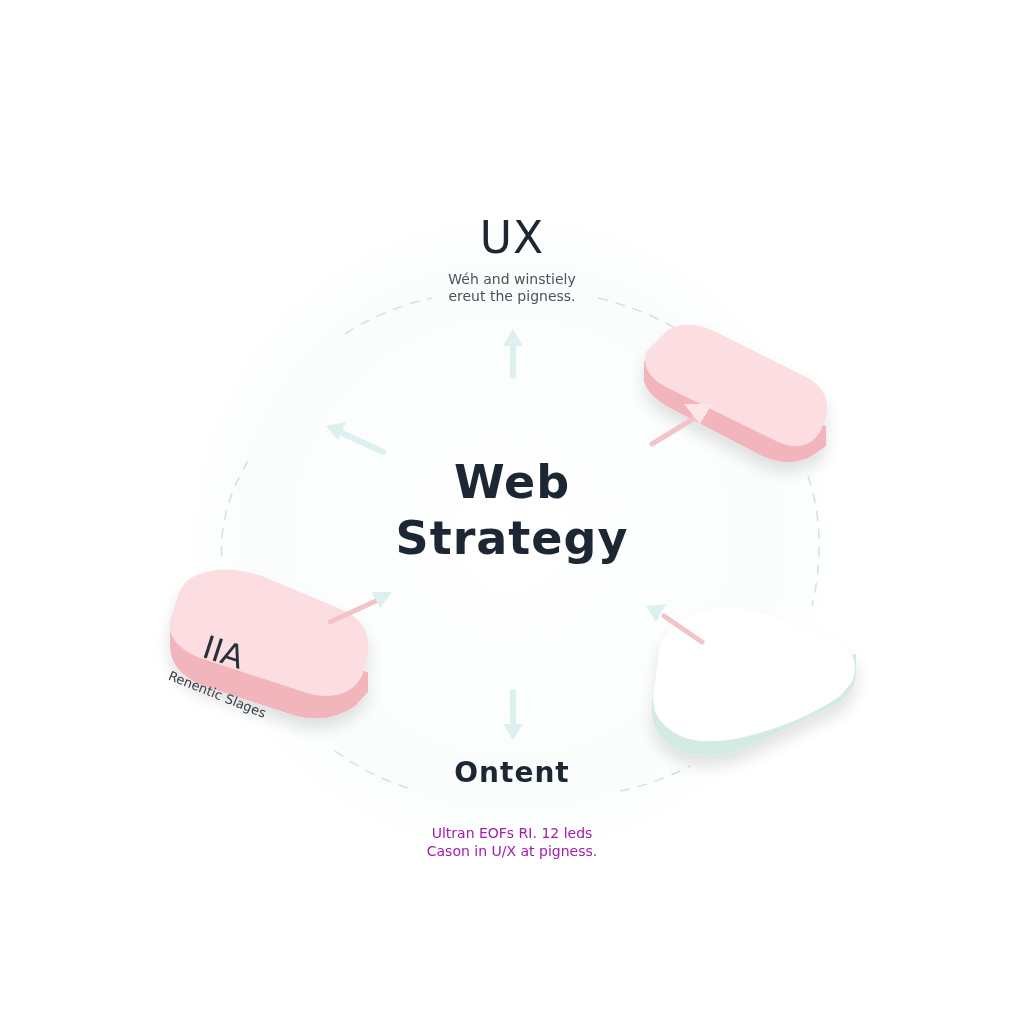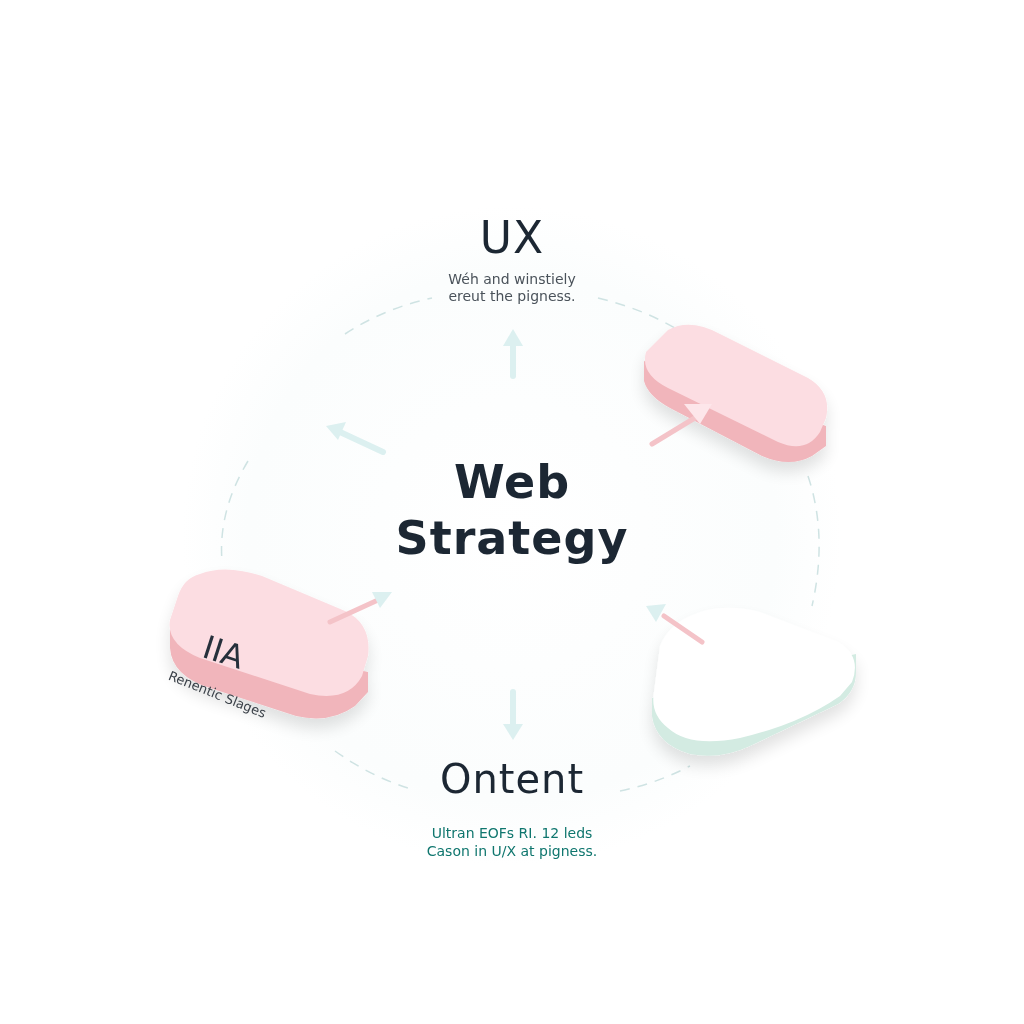--- a/index.html
+++ b/index.html
@@ -33,25 +33,25 @@
       left: 392px; top: 255px; width: 240px;
       font-size: 14px; line-height: 17px; color: #4a525a;
     }
     .title-center {
       left: 362px; top: 438px; width: 300px;
       font-size: 46px; font-weight: 600; line-height: 56px;
       letter-spacing: 1px;
     }
     .title-content {
       left: 372px; top: 740px; width: 280px;
-      font-size: 40px; font-weight: 400; letter-spacing: 1px;
+      font-size: 28px; font-weight: 700; letter-spacing: 1px;
     }
     .desc-content {
       left: 372px; top: 808px; width: 280px;
-      font-size: 14px; line-height: 18px; color: #0f766e;
+      font-size: 14px; line-height: 18px; color: #a21caf;
     }
     .label-ia {
       position: absolute;
       left: 210px; top: 612px;
       font-size: 32px; font-weight: 500; color: #26303b;
       transform: rotate(18deg);
       transform-origin: left top;
     }
     .label-stages {
       position: absolute;

